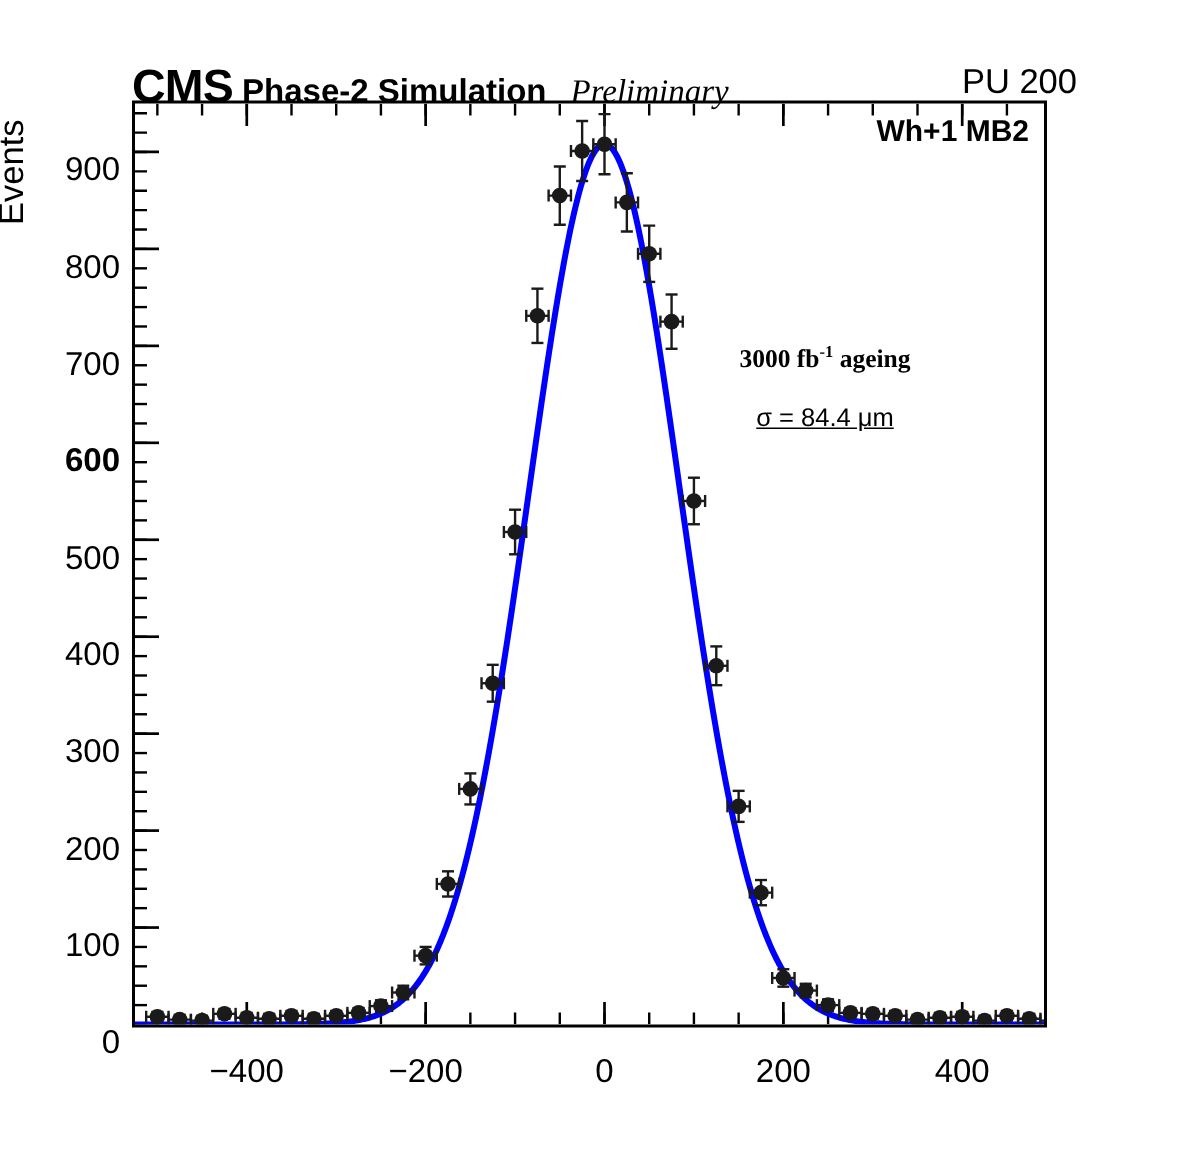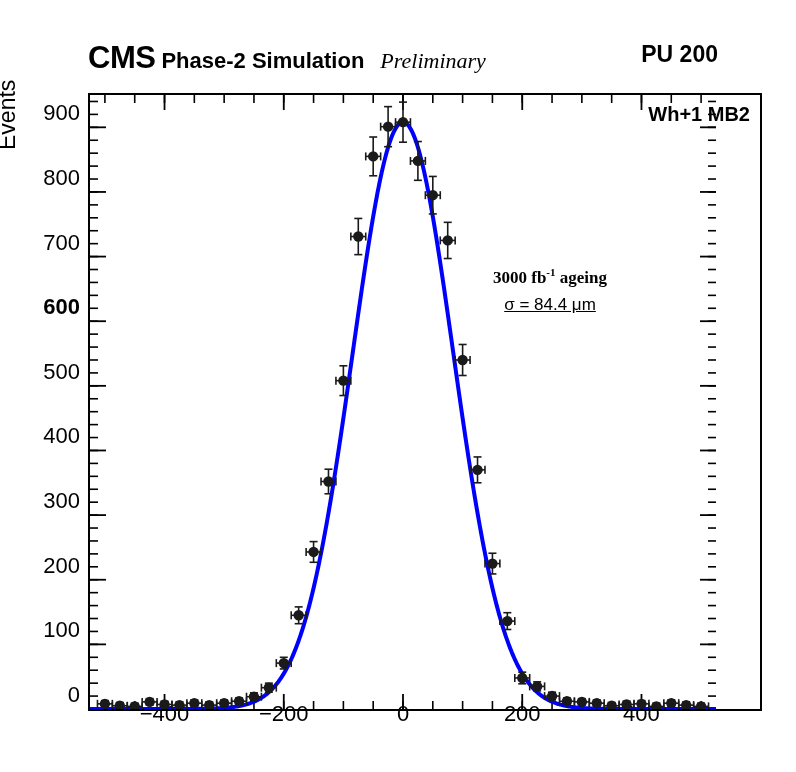--- a/index.html
+++ b/index.html
@@ -7,31 +7,31 @@
        font-family:"Liberation Sans",sans-serif;color:#000;}
 
   #root{position:absolute;left:0;top:0;width:796px;height:772px;}
 
   
   .hdr{position:absolute;left:88px;top:40px;width:630px;height:34px;}
   .hdr-left{position:absolute;left:0;top:0;white-space:nowrap;}
   .cms{font-size:31px;font-weight:bold;letter-spacing:-0.5px;}
   .phase{font-size:22px;font-weight:bold;margin-left:6px;}
   .prelim{font-size:22px;font-style:italic;font-family:"Liberation Serif",serif;margin-left:16px;}
-  .hdr-right{position:absolute;right:0;top:1px;font-size:23px;font-weight:bold;white-space:nowrap;}
+  .hdr-right{position:absolute;right:0;top:1px;font-size:23px;font-weight:normal;white-space:nowrap;}
 
   
-  .frame{position:absolute;left:88px;top:93px;width:674px;height:618px;
+  .frame{position:absolute;left:88px;top:67px;width:610px;height:618px;
          border:2px solid #000;box-sizing:border-box;}
   .plotarea{position:absolute;left:0;top:0;width:100%;height:100%;overflow:hidden;}
 
   .panel-label{position:absolute;right:10px;top:8px;font-size:20px;font-weight:bold;white-space:nowrap;}
 
   .note1{position:absolute;left:330px;top:160px;width:260px;text-align:center;
-         font-family:"Liberation Serif",serif;font-weight:bold;font-size:17px;white-space:nowrap;margin-top:11px;}
+         font-family:"Liberation Serif",serif;font-weight:bold;font-size:17px;white-space:nowrap;}
   .note2{position:absolute;left:330px;top:200px;width:260px;text-align:center;
          font-size:17px;white-space:nowrap;text-decoration:underline;}
   .note1 sup{font-size:11px;vertical-align:super;}
 
   
   .ylab{position:absolute;left:-6px;top:150px;transform:rotate(-90deg);transform-origin:left top;
         font-size:23px;white-space:nowrap;}
   .xlab{position:absolute;left:88px;top:731px;width:630px;text-align:center;
         font-size:23px;white-space:nowrap;}
 

